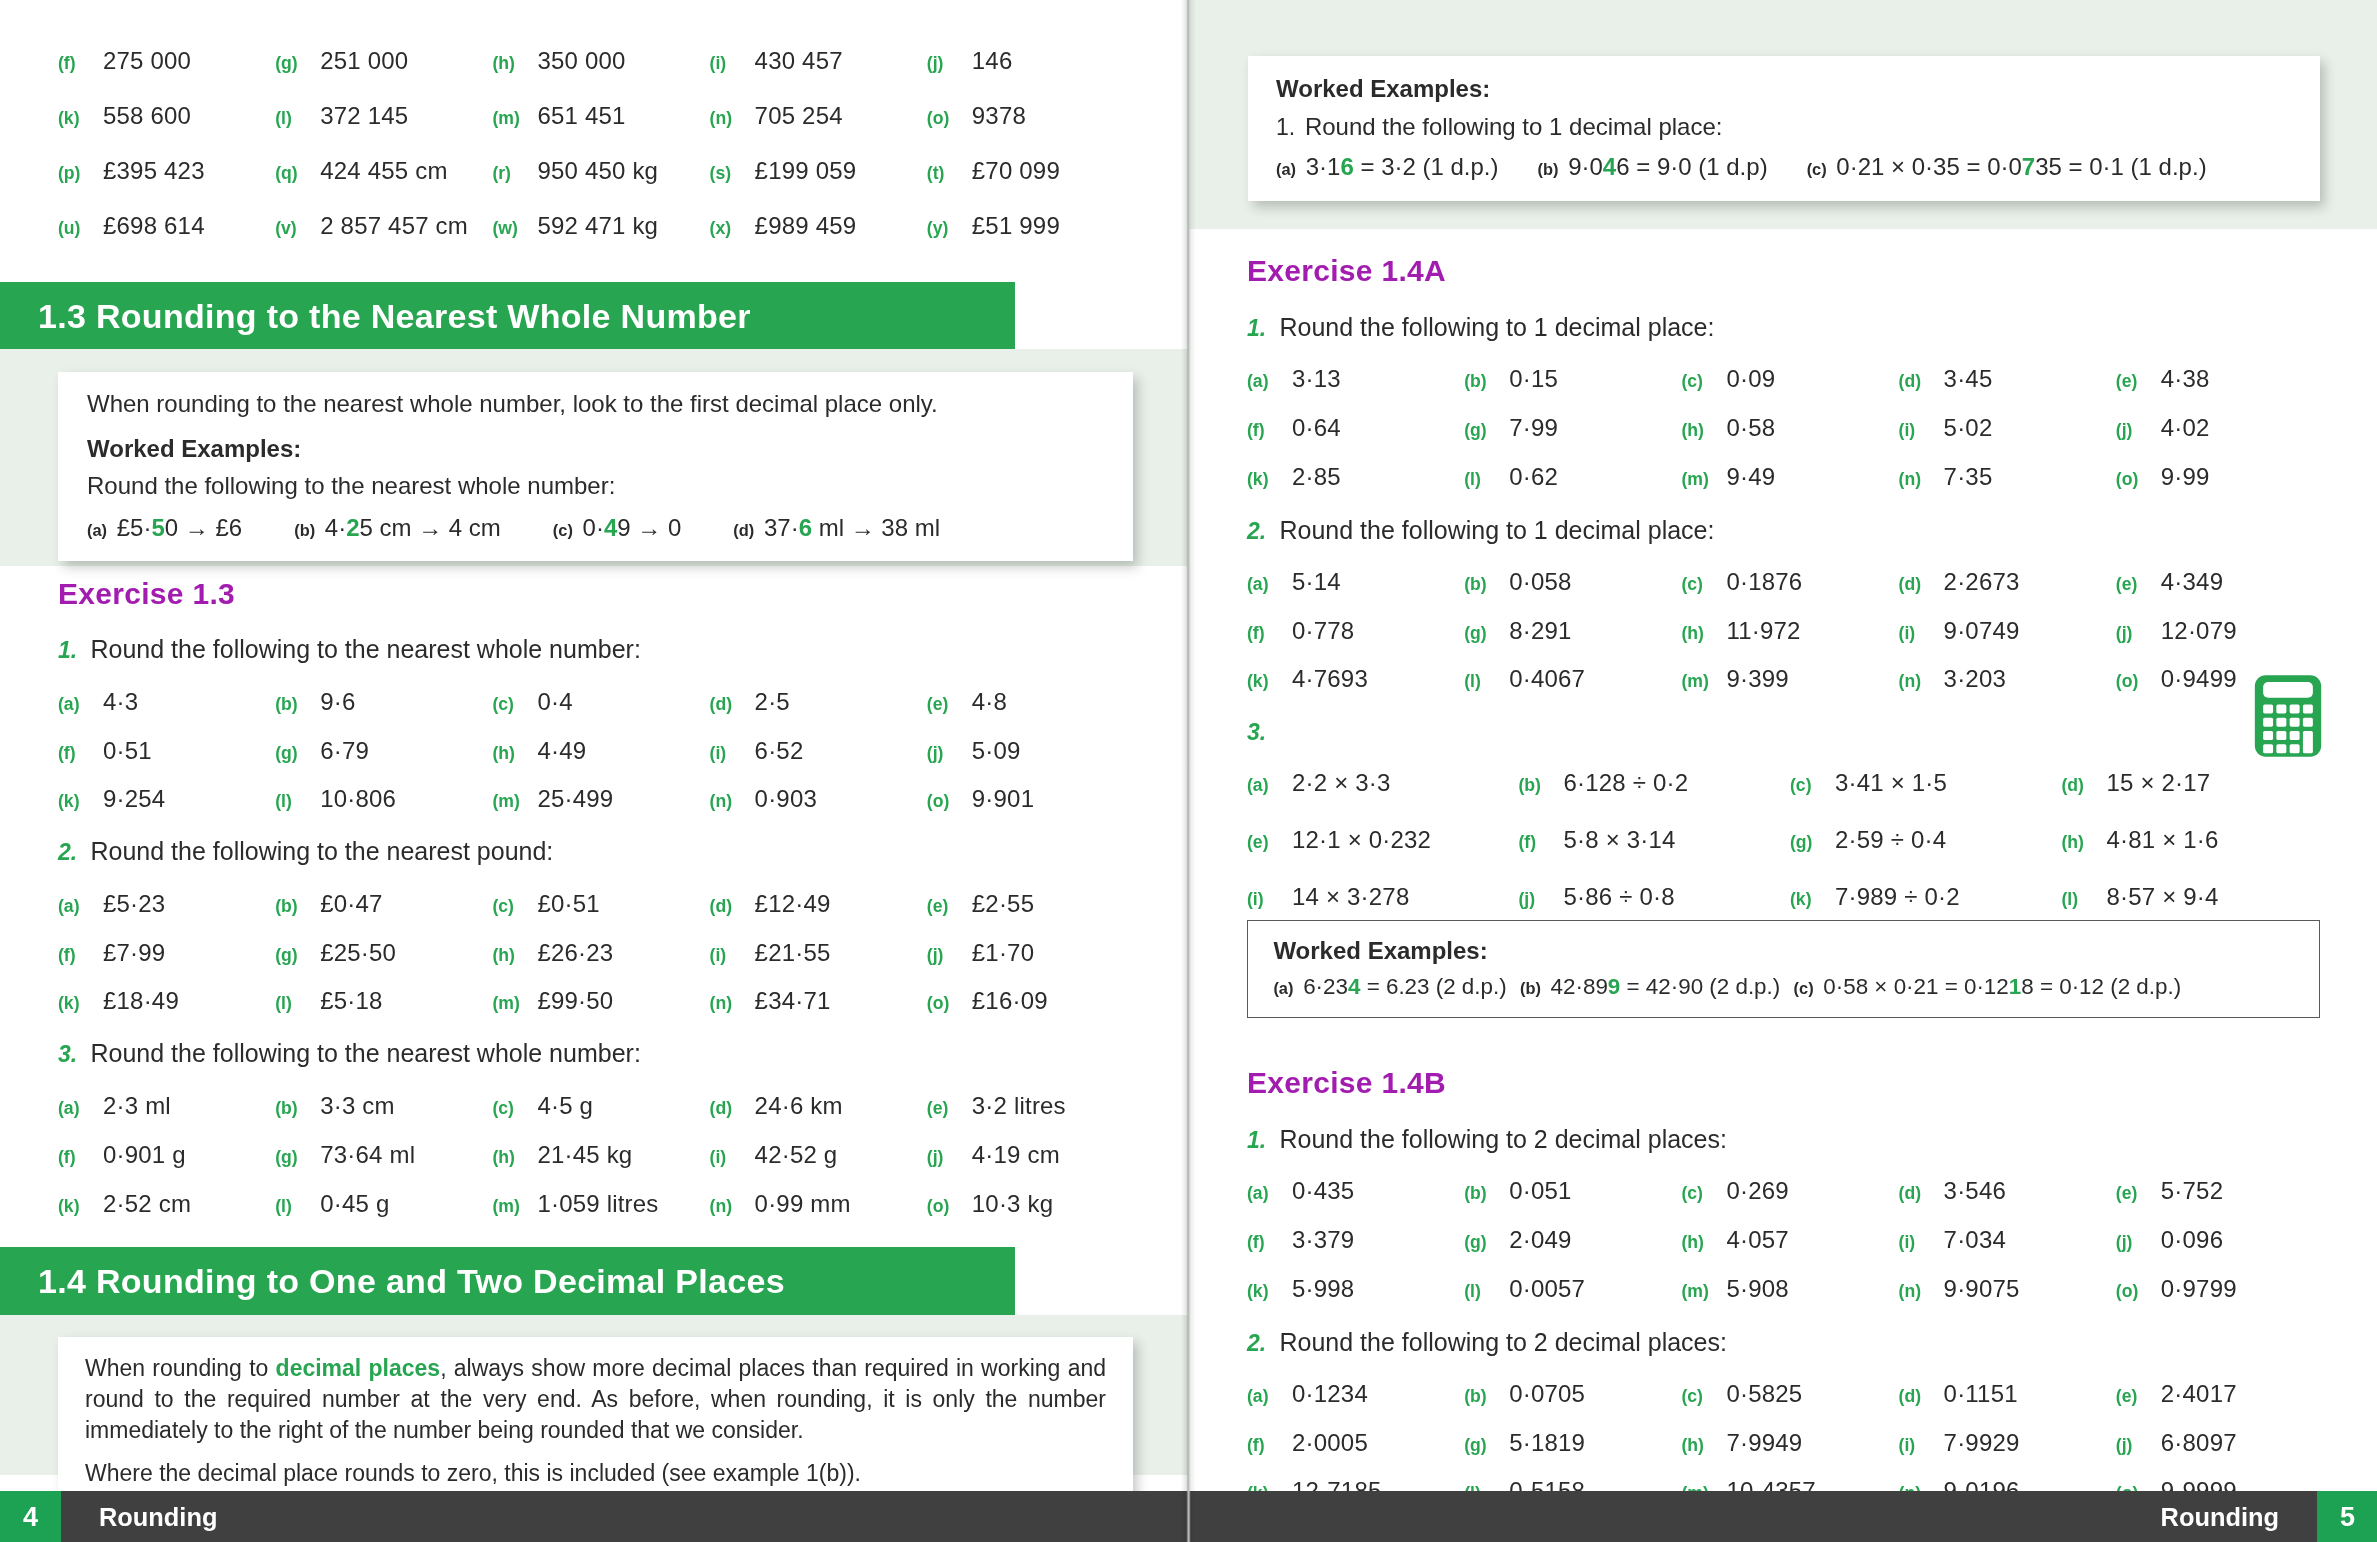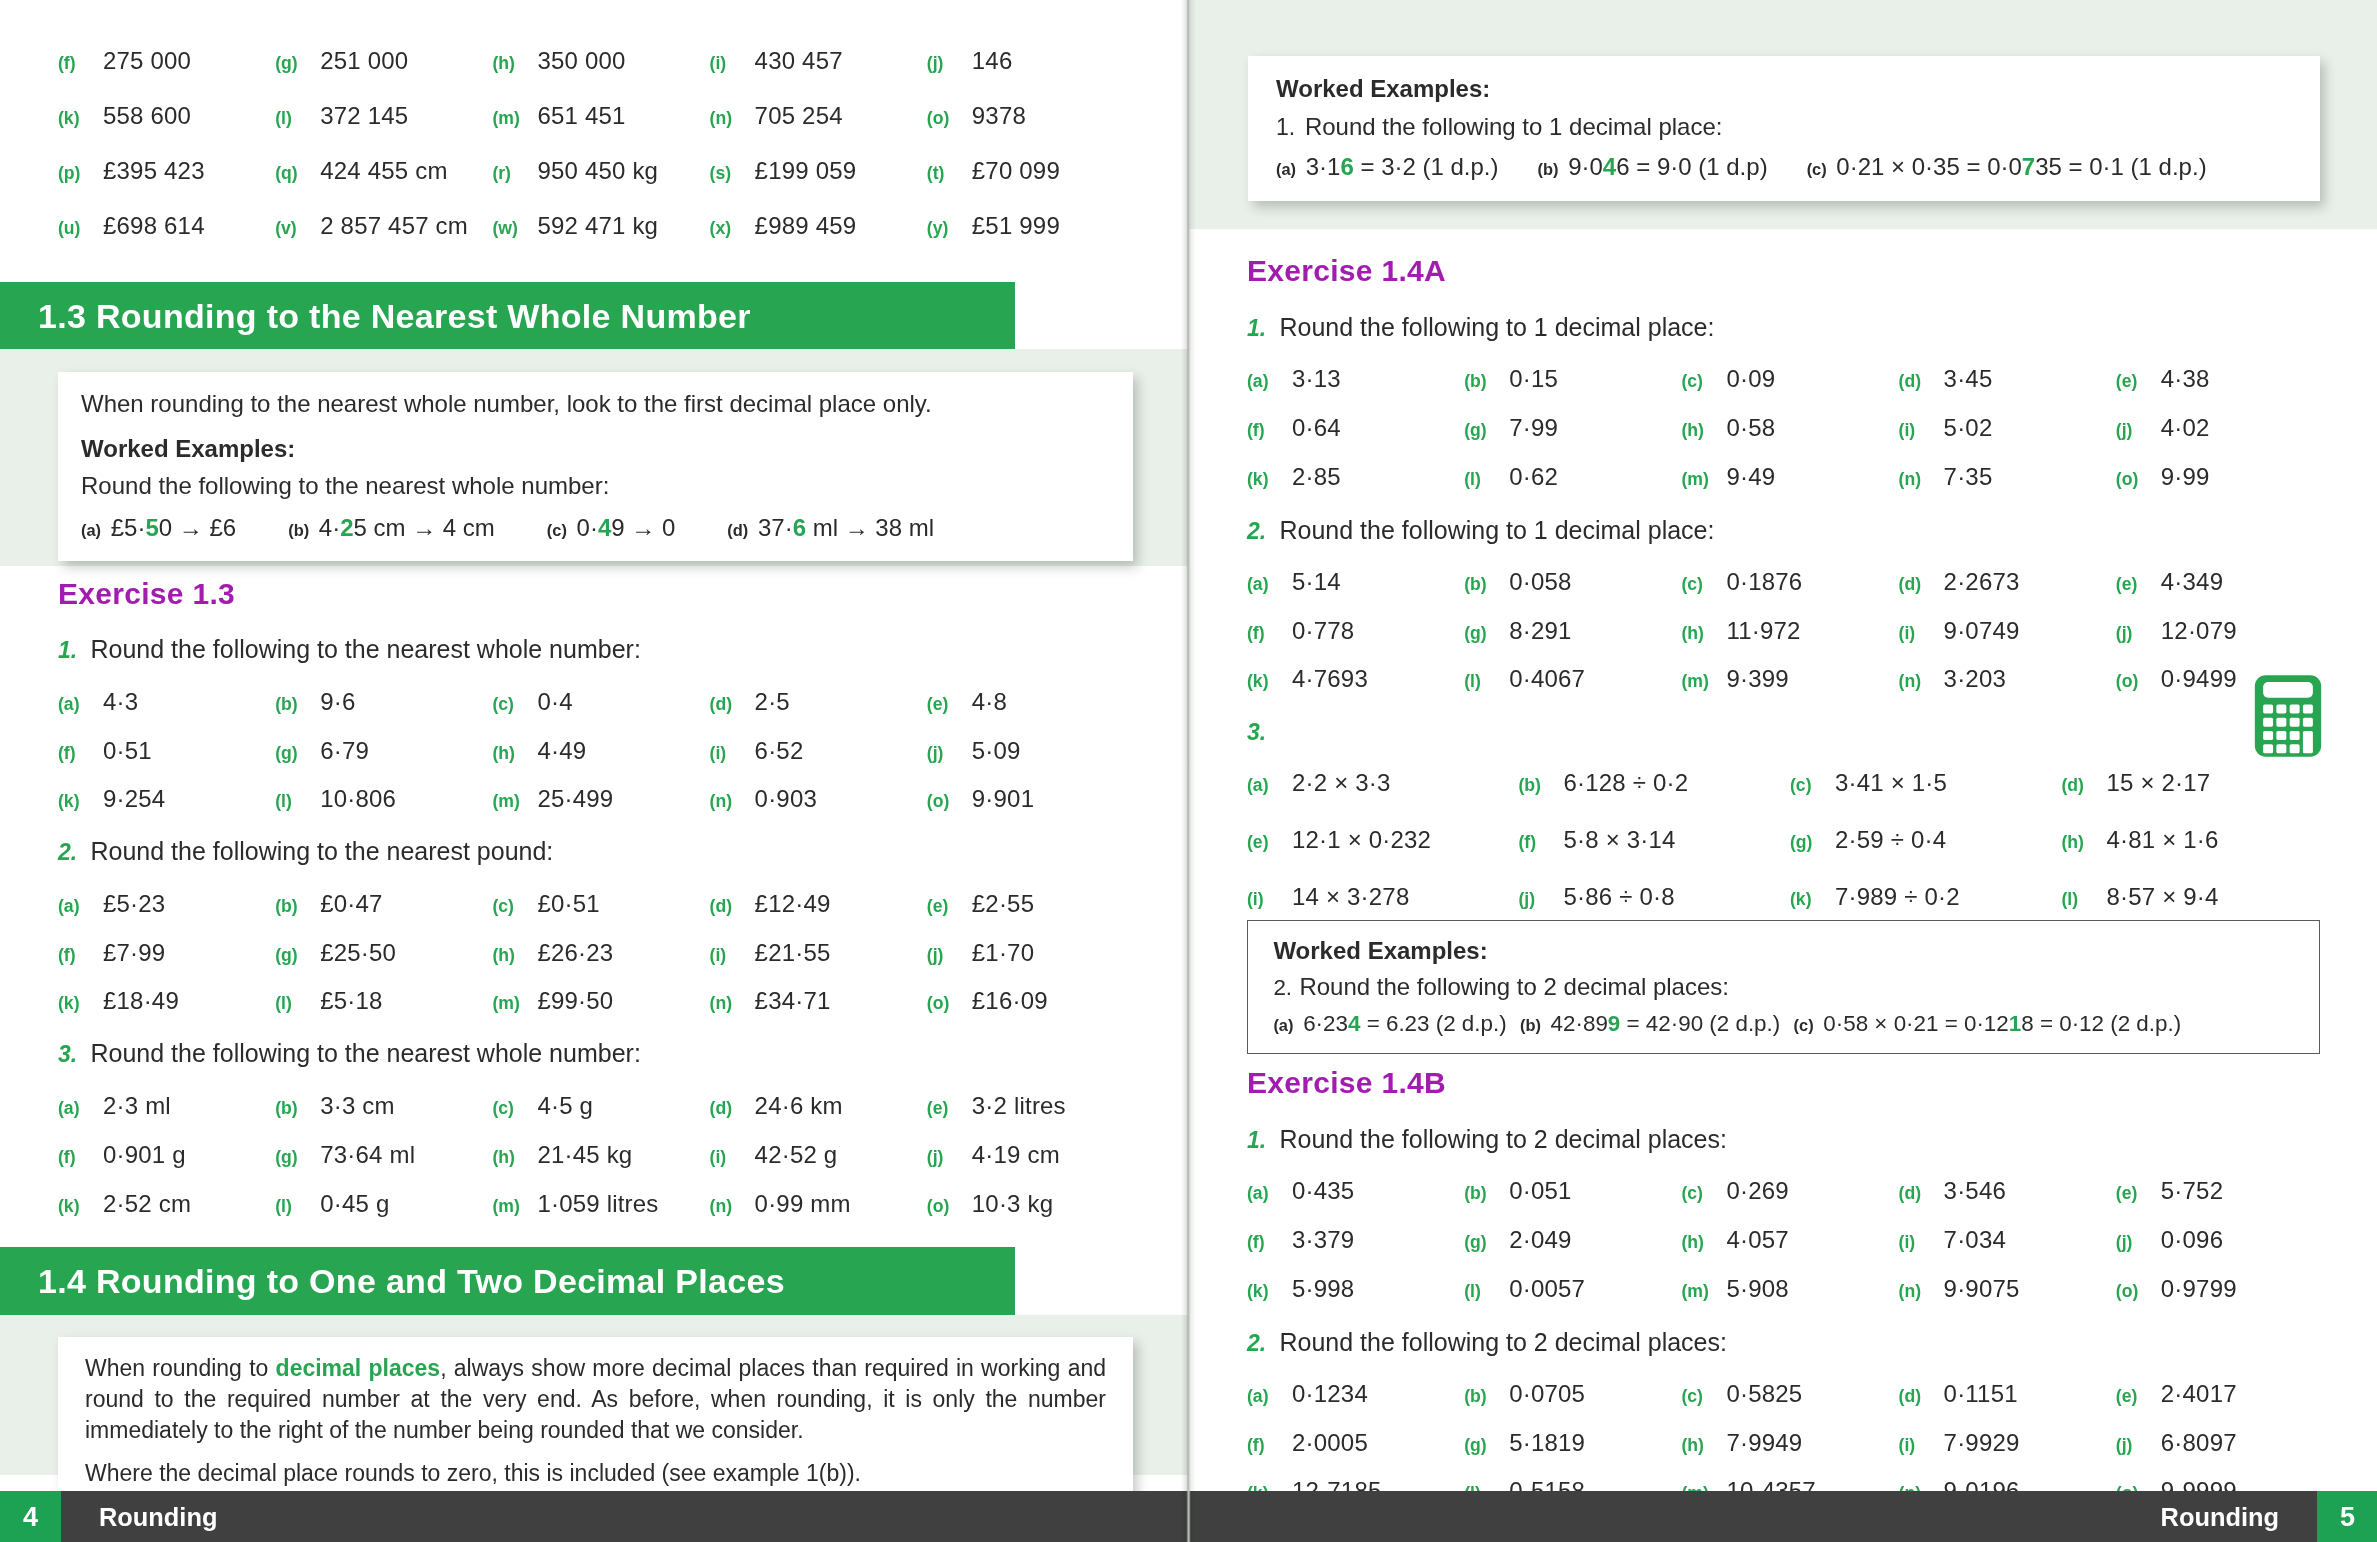--- a/index.html
+++ b/index.html
@@ -26,21 +26,21 @@
   .section-title{color:#a21caf;font-weight:700;font-size:30px;letter-spacing:0.3px;}
   .q-head{display:flex;align-items:baseline;gap:13.3px;}
   .q-num{color:#27a551;font-weight:700;font-style:italic;font-size:23px;}
   .q-prompt{font-size:25px;}
 
   .banner{position:absolute;left:0;width:1015px;height:68px;background:#27a551;color:#fff;
     display:flex;align-items:center;padding-left:38px;box-sizing:border-box;
     font-weight:700;font-size:34px;letter-spacing:0.3px;white-space:nowrap;}
   .band{position:absolute;left:0;width:1189px;background:#e8f0e9;}
 
-  .wbox{background:#fff;box-shadow:4.8px 6px 11px rgba(50,60,50,.28);padding:18px 23px;box-sizing:border-box;}
+  .wbox{background:#fff;box-shadow:4.8px 6px 11px rgba(50,60,50,.28);padding:18px 29px;box-sizing:border-box;}
   .wbox-title{font-weight:700;font-size:24px;}
   .wbox-line{font-size:24px;}
   .wrow{display:flex;align-items:baseline;}
   .wex{display:flex;align-items:baseline;gap:9.7px;white-space:nowrap;}
   .wex .wlbl{color:#2b2b2b;font-weight:700;font-size:16.4px;}
   .wex .wlbl{color:#2b2b2b;}
   .wex .wlbl, .wex .wtxt{line-height:1.25;}
   .wtxt{font-size:24px;}
   .wnum{font-size:23px;margin-right:9.7px;}
 
@@ -684,23 +684,20 @@
         <rect x="59" y="68" width="12" height="27" rx="2" fill="#ffffff"></rect>
         <rect x="11" y="84" width="12" height="11" rx="2" fill="#ffffff"></rect>
         <rect x="27" y="84" width="12" height="11" rx="2" fill="#ffffff"></rect>
         <rect x="43" y="84" width="12" height="11" rx="2" fill="#ffffff"></rect>
       </svg>
     </div>
   </div>
 
   <div class="rbox-2">
     <div class="wbox-title">Worked Examples:</div>
-    <div class="wbox-line">
-      <span class="wnum">2.</span><span>Round the following to 2 decimal places:</span>
-    </div>
     <div class="wrow">
 
     <div class="wex">
           <span class="wlbl">(a)</span>
           <span class="wtxt">6·23<span class="hl">4</span> = 6.23 (2 d.p.)</span>
         </div>
         <div class="wex">
           <span class="wlbl">(b)</span>
           <span class="wtxt">42·89<span class="hl">9</span> = 42·90 (2 d.p.)</span>
         </div>

